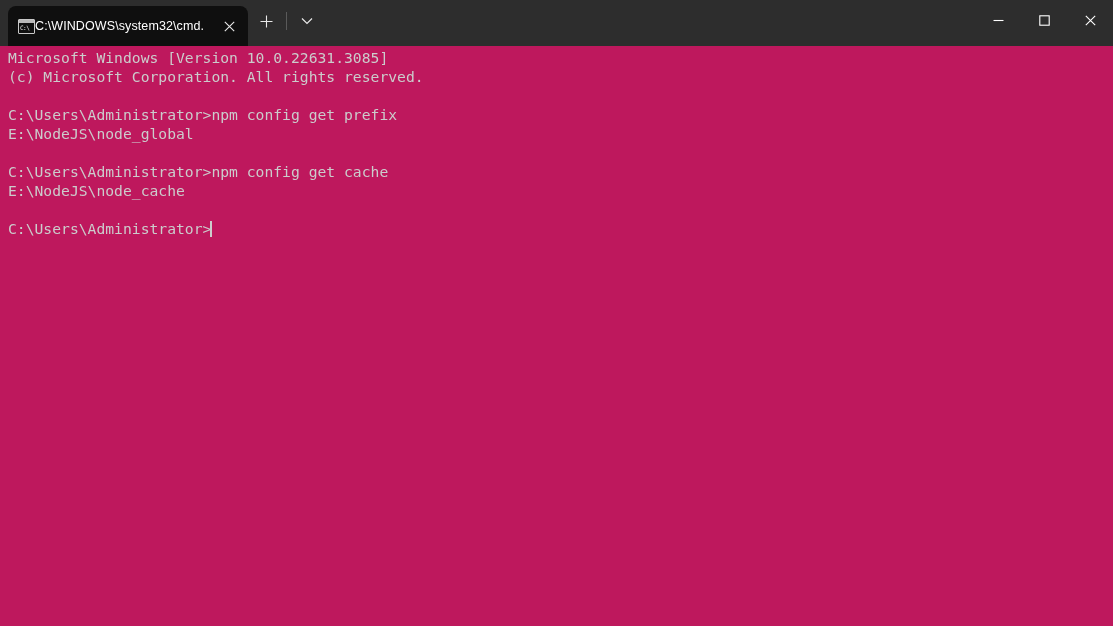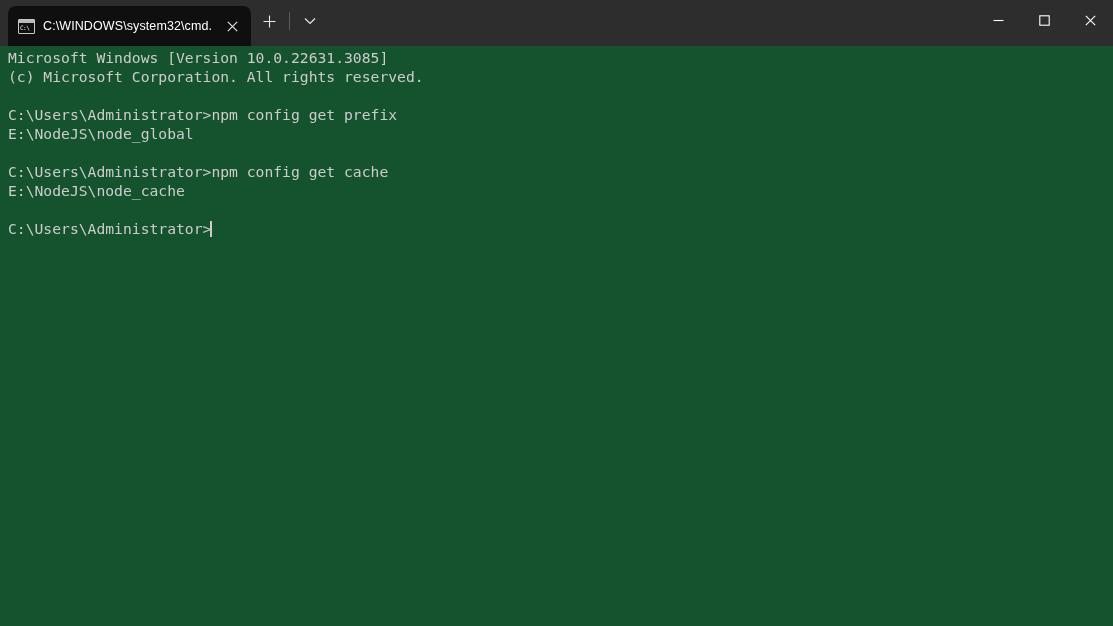--- a/index.html
+++ b/index.html
@@ -41,21 +41,20 @@
 
   .tab {
     position: relative;
     height: 40px;
     min-width: 240px;
     background: #0f0f0f;
     border-radius: 8px 8px 0 0;
     display: flex;
     align-items: center;
     padding: 0 6px 0 10px;
-    gap: 8px;
     cursor: default;
   }
 
   .tab-icon {
     width: 17px;
     height: 15px;
     flex: 0 0 17px;
     border: 1px solid #c8c8c8;
     border-radius: 1px;
     background: #0f0f0f;
@@ -152,21 +151,21 @@
     height: 40px;
     display: flex;
     align-items: center;
     justify-content: center;
     color: #ffffff;
   }
 
   
   .terminal {
     flex: 1 1 auto;
-    background: #14532d;
+    background: #be185d;
     padding: 2px 0 0 8px;
     overflow: hidden;
   }
 
   .term-lines {
     font-family: "DejaVu Sans Mono", "Liberation Mono", monospace;
     font-size: 14.7px;
     line-height: 19px;
     color: #cccccc;
     white-space: pre;

